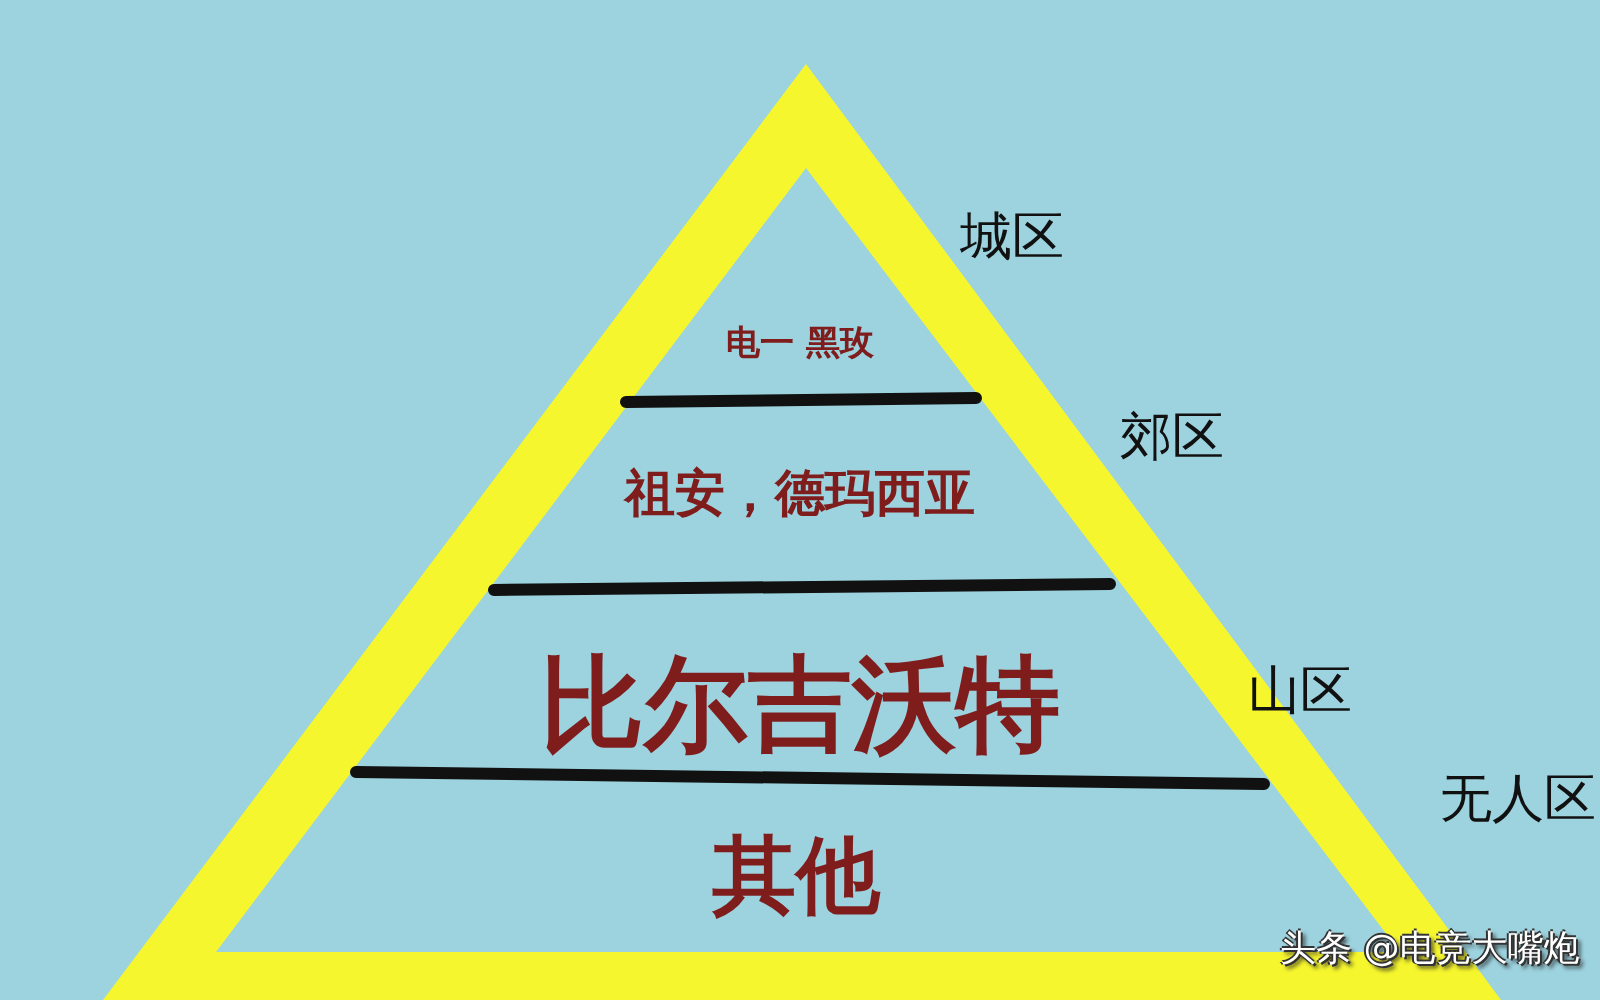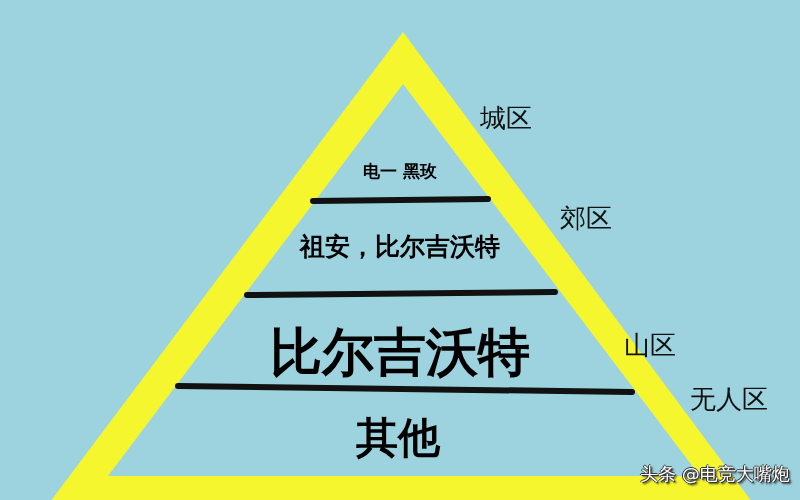--- a/index.html
+++ b/index.html
@@ -1,34 +1,34 @@
 <!DOCTYPE html>
 <html><head>
 <meta charset="utf-8">
 <style>
   html,body{margin:0;padding:0;}
   body{width:800px;height:500px;overflow:hidden;background:#9dd3df;position:relative;font-family:"DejaVu Sans",sans-serif;}
   svg{position:absolute;left:0;top:0;}
-  .t{position:absolute;font-weight:bold;color:#000000;white-space:nowrap;transform:translateX(-50%);}
+  .t{position:absolute;font-weight:bold;color:#7f1d1d;white-space:nowrap;transform:translateX(-50%);}
   .side{position:absolute;font-weight:normal;color:#111;white-space:nowrap;font-size:26px;}
   .wm{position:absolute;left:640px;top:462px;font-size:18px;color:#fff;text-shadow:1px 1px 0 #333,-1px 0 0 #333,0 -1px 0 #333,2px 2px 2px #222;white-space:nowrap;}
 </style>
 </head>
 <body>
 
 <svg width="800" height="500">
   <path fill-rule="evenodd" fill="#f6f62e" d="M403 32 L752 502 L50 502 Z M403 84 L108 476 L700 476 Z"></path>
   <line x1="313" y1="201" x2="488" y2="199" stroke="#111" stroke-width="6" stroke-linecap="round"></line>
   <line x1="247" y1="295" x2="555" y2="292" stroke="#111" stroke-width="6" stroke-linecap="round"></line>
   <line x1="178" y1="386" x2="632" y2="392" stroke="#111" stroke-width="6" stroke-linecap="round"></line>
 </svg>
 
 <div class="t" style="left:400px;top:160px;font-size:17px;">电一 黑玫</div>
-<div class="t" style="left:400px;top:230px;font-size:25px;">祖安，比尔吉沃特</div>
+<div class="t" style="left:400px;top:230px;font-size:25px;">祖安，德玛西亚</div>
 <div class="t" style="left:400px;top:318px;font-size:52px;">比尔吉沃特</div>
 <div class="t" style="left:398px;top:410px;font-size:42px;">其他</div>
 
 <div class="side" style="left:480px;top:101px;">城区</div>
 <div class="side" style="left:560px;top:201px;">郊区</div>
 <div class="side" style="left:624px;top:295px;margin-top:33px;">山区</div>
-<div class="side" style="left:690px;top:382px;">无人区</div>
+<div class="side" style="left:720px;top:382px;">无人区</div>
 
 <div class="wm">头条 @电竞大嘴炮</div>
 
 </body></html>

